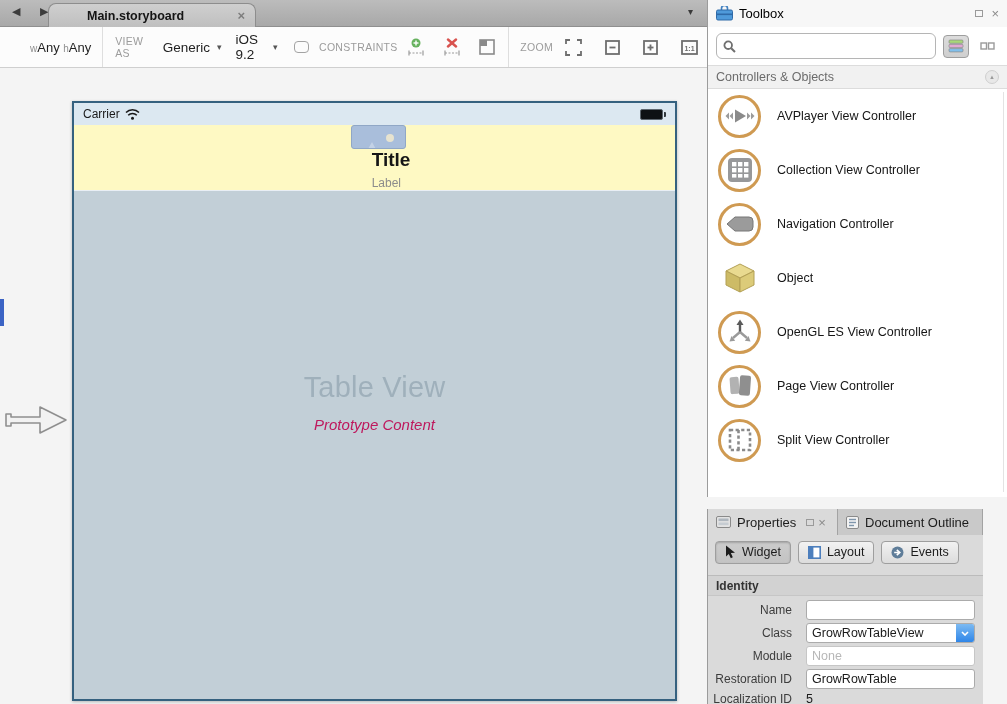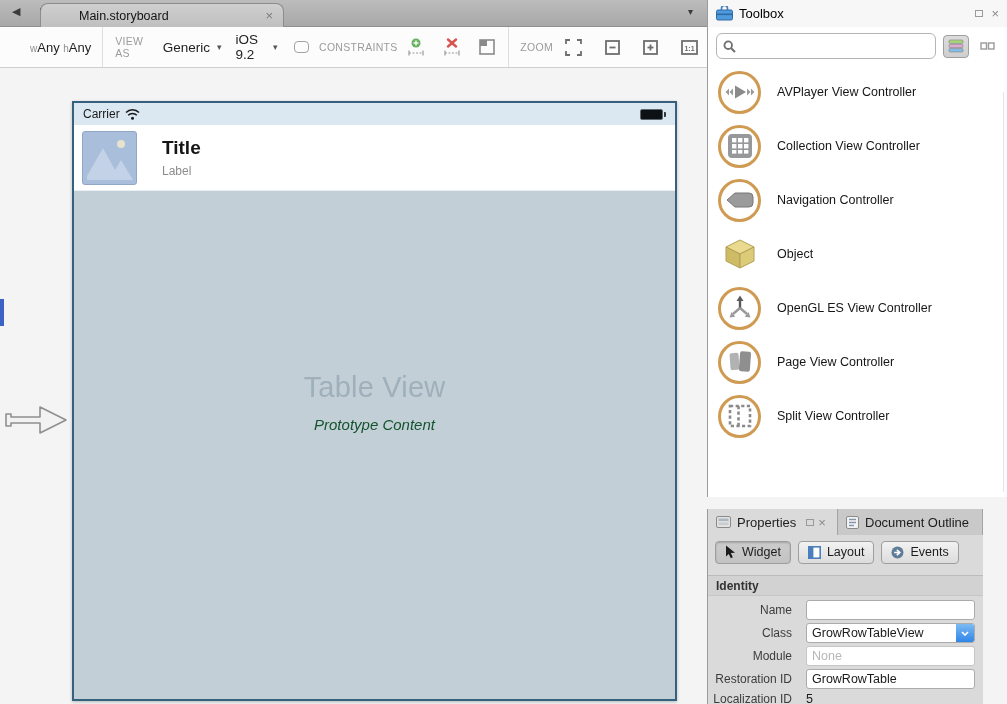--- a/index.html
+++ b/index.html
@@ -5,23 +5,23 @@
   * { margin:0; padding:0; box-sizing:border-box; }
   html,body { font-family:"Liberation Sans", sans-serif; }
   .app { position:relative; width:1007px; height:704px; background:#f4f4f4; overflow:hidden; font-family:"Liberation Sans", sans-serif; }
 
   
   .tabstrip { position:absolute; left:0; top:0; width:707px; height:27px;
     background:linear-gradient(#bcbcbc,#a8a8a8); border-bottom:1px solid #8f8f8f; }
   .nav-arrow { position:absolute; top:5px; font-size:11px; color:#3c3c3c; cursor:default; }
   .nav-back { left:12px; }
   .nav-fwd { left:40px; }
-  .tab { position:absolute; left:40px; top:3px; width:244px; height:24px;
+  .tab { position:absolute; left:48px; top:3px; width:208px; height:24px;
     background:linear-gradient(#cfcfcf,#bfbfbf); border:1px solid #8d8d8d; border-bottom:none;
-    border-radius:8px 8px 0 0; display:flex; align-items:center; }
+    border-radius:8px 8px 0 0; display:flex; align-items:center;font-weight:bold; }
   .tab-label { margin-left:38px; font-size:12.5px; color:#141414; flex:1; }
   .tab-close { margin-right:10px; font-size:13px; color:#7d7d7d; line-height:1; }
   .tabstrip-menu { position:absolute; right:14px; top:6px; font-size:10px; color:#3a3a3a; }
 
   
   .toolbar { position:absolute; left:0; top:27px; width:707px; height:41px; background:#fcfcfc;
     border-bottom:1px solid #cfcfcf; display:flex; align-items:center; }
   .tb-dim { font-size:10.5px; color:#9b9b9b; letter-spacing:.3px; }
   .sizeclass { margin-left:30px; width:92px; text-align:left; font-size:13px; color:#1f1f1f; }
   .sizeclass .sc { font-size:10px; color:#8f8f8f; }
@@ -38,29 +38,29 @@
   .blue-mark { position:absolute; left:0; top:231px; width:4px; height:27px; background:#3b63c4; }
   .entry-arrow { position:absolute; left:2px; top:330px; }
   .canvas { position:absolute; left:72px; top:33px; width:605px; height:600px;
     border:2px solid #35617f; background:#c2cfd7; box-shadow:0 1px 3px rgba(0,0,0,.25); }
   .statusbar { height:22px; background:#dce8f1; display:flex; align-items:center; padding:0 9px; }
   .carrier { font-size:12px; color:#1a1a1a; }
   .wifi { margin-left:5px; }
   .battery-wrap { margin-left:auto; display:flex; align-items:center; }
   .battery-body { width:23px; height:11px; background:#0d1114; border:1px solid #5c666e; border-radius:2px; }
   .battery-cap { width:2px; height:5px; background:#30383e; border-radius:0 1px 1px 0; margin-left:1px; }
-  .cell { height:66px; background:#ffffff; border-bottom:1px solid #e9eff5; display:flex; align-items:center; padding-left:8px; position:relative; }
+  .cell { height:66px; background:#fef9c3; border-bottom:1px solid #e9eff5; display:flex; align-items:center; padding-left:8px; position:relative;flex-direction:column; }
   .imageview { width:55px; height:54px; background:#a9bedb; border:1px solid #90a7c6; border-radius:3px; position:relative; overflow:hidden; }
   .celltext { margin-left:25px; }
   .cell-title { font-size:19px; font-weight:bold; color:#161616; }
   .cell-sub { font-size:12px; color:#8c8c8c; margin-top:5px; }
   .tablebody { height:507px; display:flex; flex-direction:column; align-items:center; justify-content:center; transform:translateY(0); }
   .tb-inner { transform:translateY(-43px); text-align:center; }
   .table-title { font-size:29px; color:#9fb0bb; letter-spacing:.2px; }
-  .table-sub { font-size:15px; font-style:italic; color:#14532d; margin-top:12px; }
+  .table-sub { font-size:15px; font-style:italic; color:#be185d; margin-top:12px; }
 
   
   .toolbox { position:absolute; left:707px; top:0; width:300px; height:497px; background:#ffffff;
     border-left:1px solid #9b9b9b; overflow:hidden; }
   .tbx-header { height:27px; display:flex; align-items:center; padding:0 8px; background:#f7f7f7; }
   .tbx-title { font-size:13px; color:#000; margin-left:6px; flex:1; }
   .pane-dock { width:8px; height:7px; border:1px solid #9a9a9a; display:inline-block; margin-right:8px; }
   .pane-close { font-size:13px; color:#8a8a8a; line-height:1; }
   .tbx-searchrow { height:38px; display:flex; align-items:center; padding:0 8px; }
   .searchbox { width:224px; height:26px; background:#fff; border:1px solid #b5b5b5; border-radius:6px;
@@ -274,20 +274,24 @@
         </svg>
       </span>
       <span class="view-toggle-compact">
         <svg width="15" height="8" viewBox="0 0 15 8">
           <rect x="1" y="1" width="5.5" height="6" fill="none" stroke="#9a9a9a" stroke-width="1.4"></rect>
           <rect x="8.5" y="1" width="5.5" height="6" fill="none" stroke="#9a9a9a" stroke-width="1.4"></rect>
         </svg>
       </span>
     </div>
 
+    <div class="tbx-section">
+      <span class="tbx-section-label">Controllers &amp; Objects</span>
+      <span class="collapse-btn">▲</span>
+    </div>
 
     <div class="tbx-list">
 
       <div class="tbx-item">
         <span class="tbx-circle">
             <svg width="30" height="16" viewBox="0 0 30 16">
           <polygon points="4,4.5 0.5,8 4,11.5" fill="#9a9a9a"></polygon>
               <polygon points="8,4.5 4.5,8 8,11.5" fill="#9a9a9a"></polygon>
           <polygon points="10,1.5 21,8 10,14.5" fill="#8a8a8a"></polygon>
           <polygon points="22,4.5 25.5,8 22,11.5" fill="#9a9a9a"></polygon>

